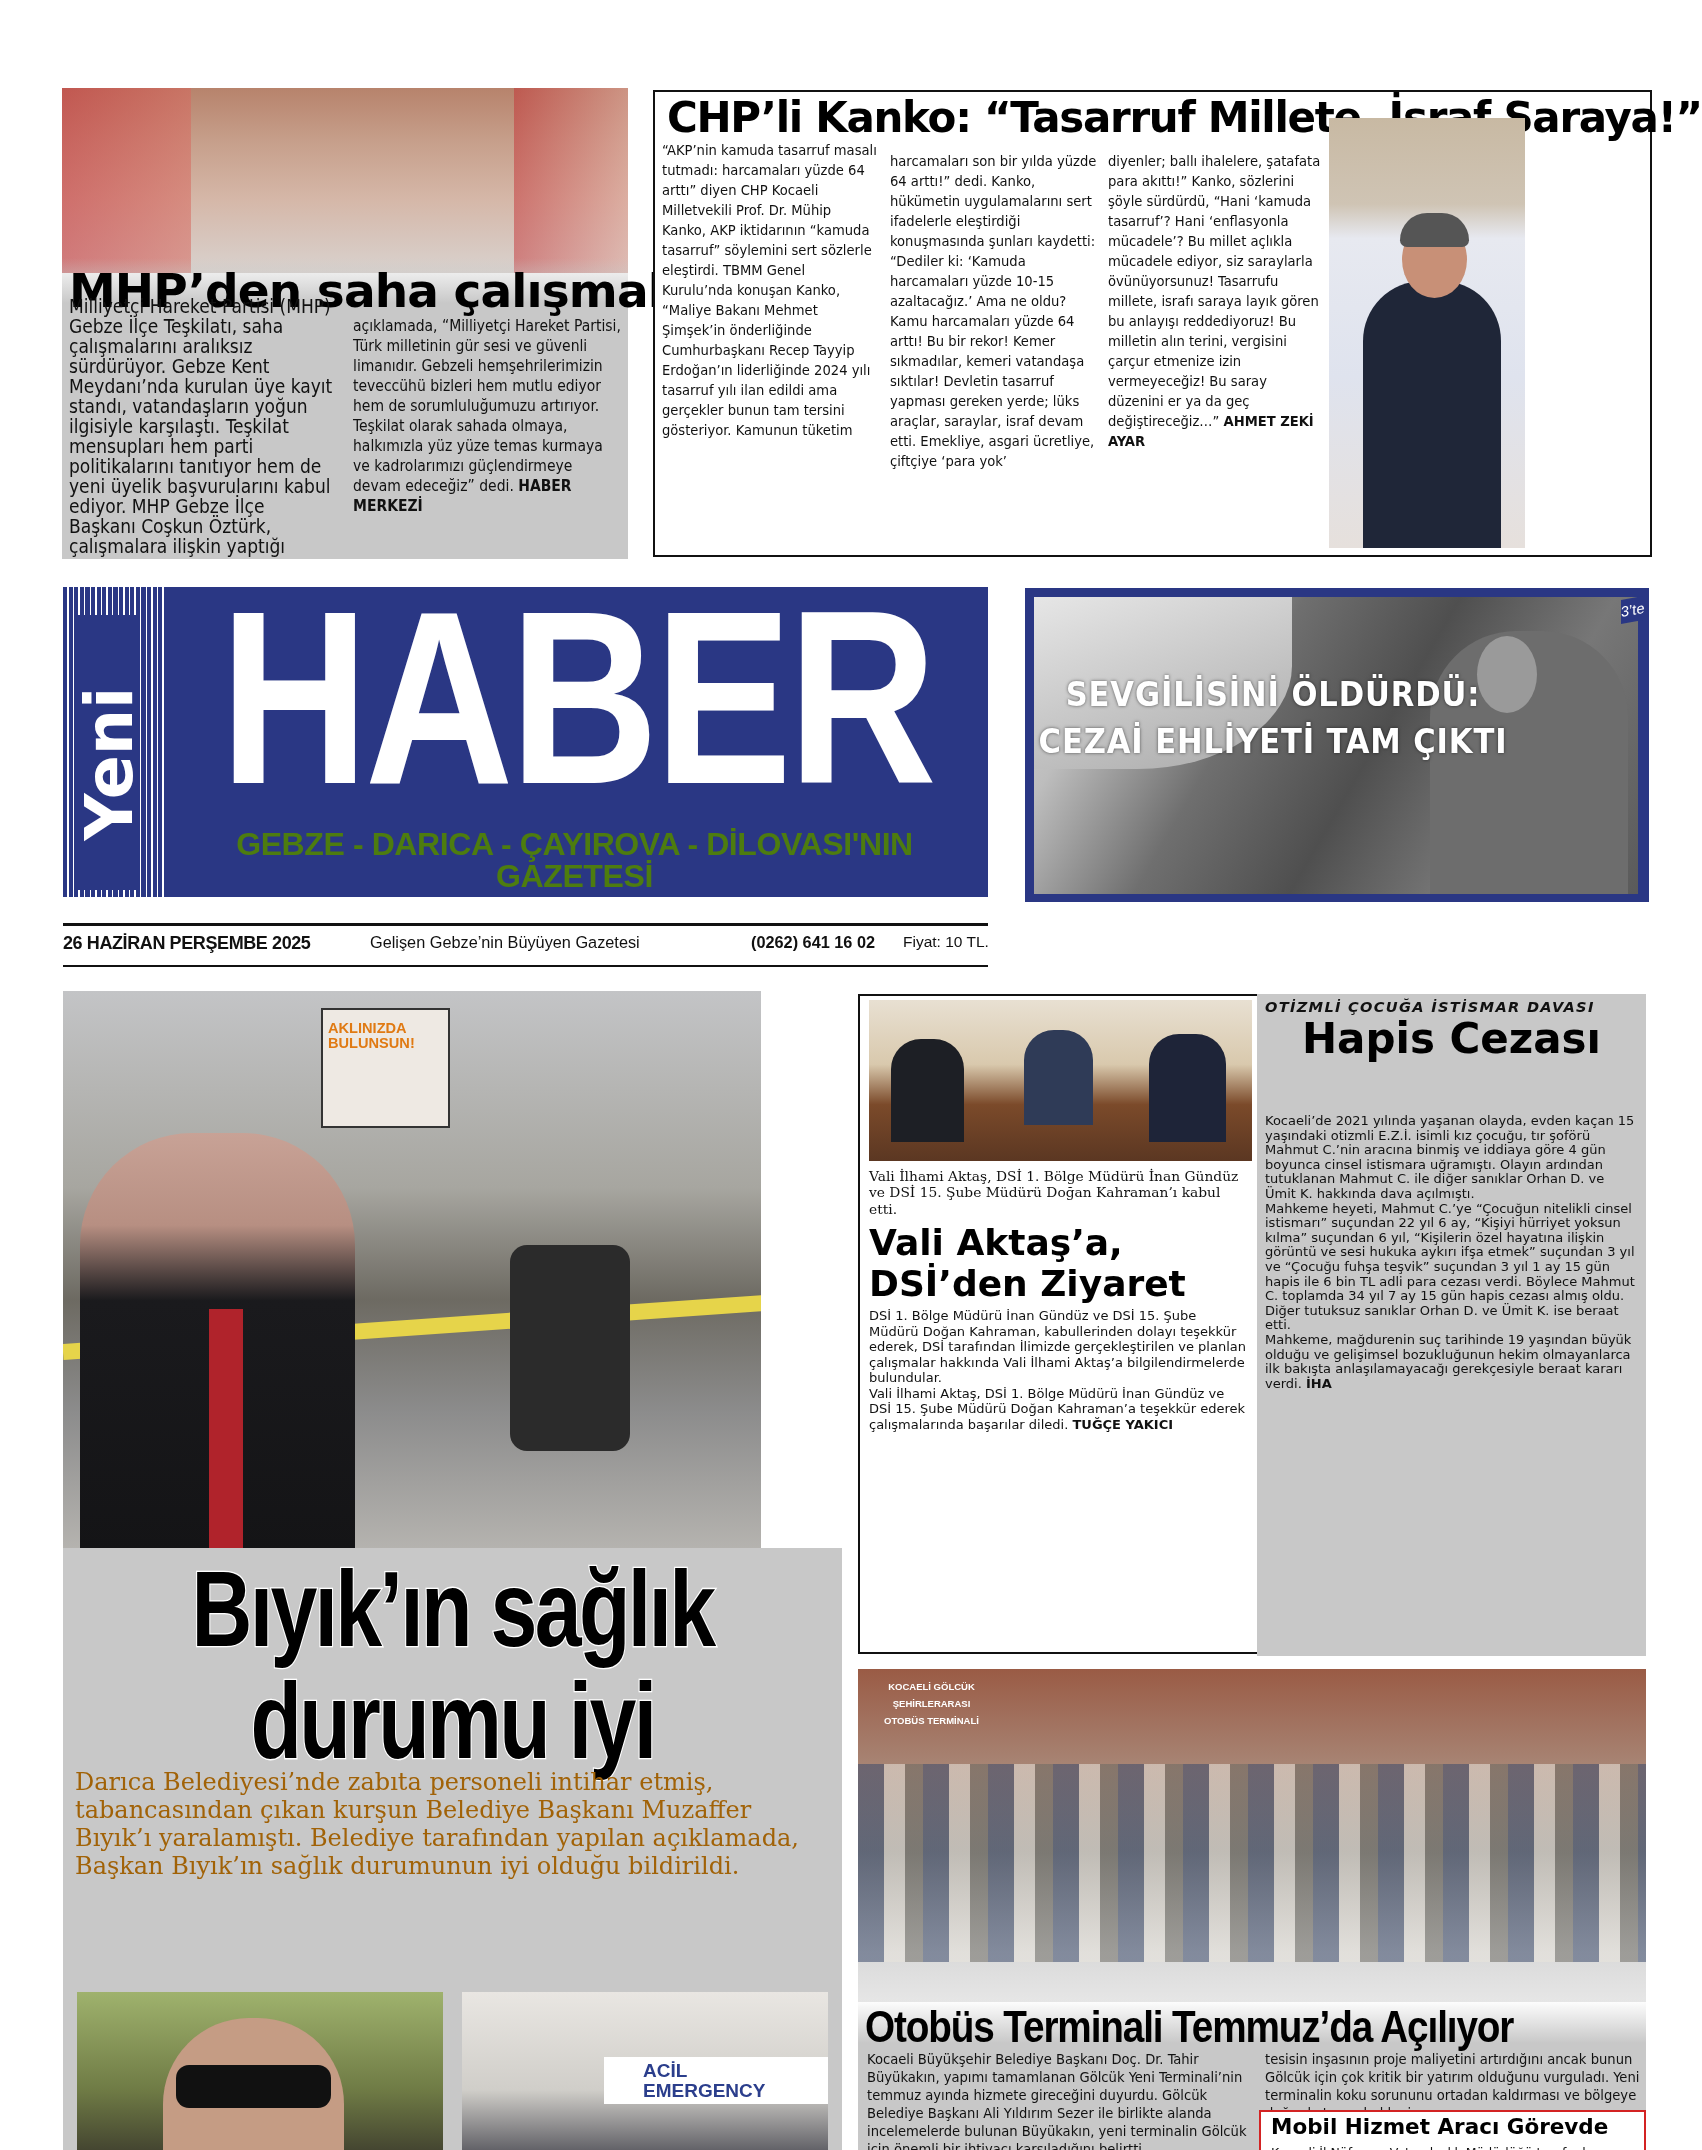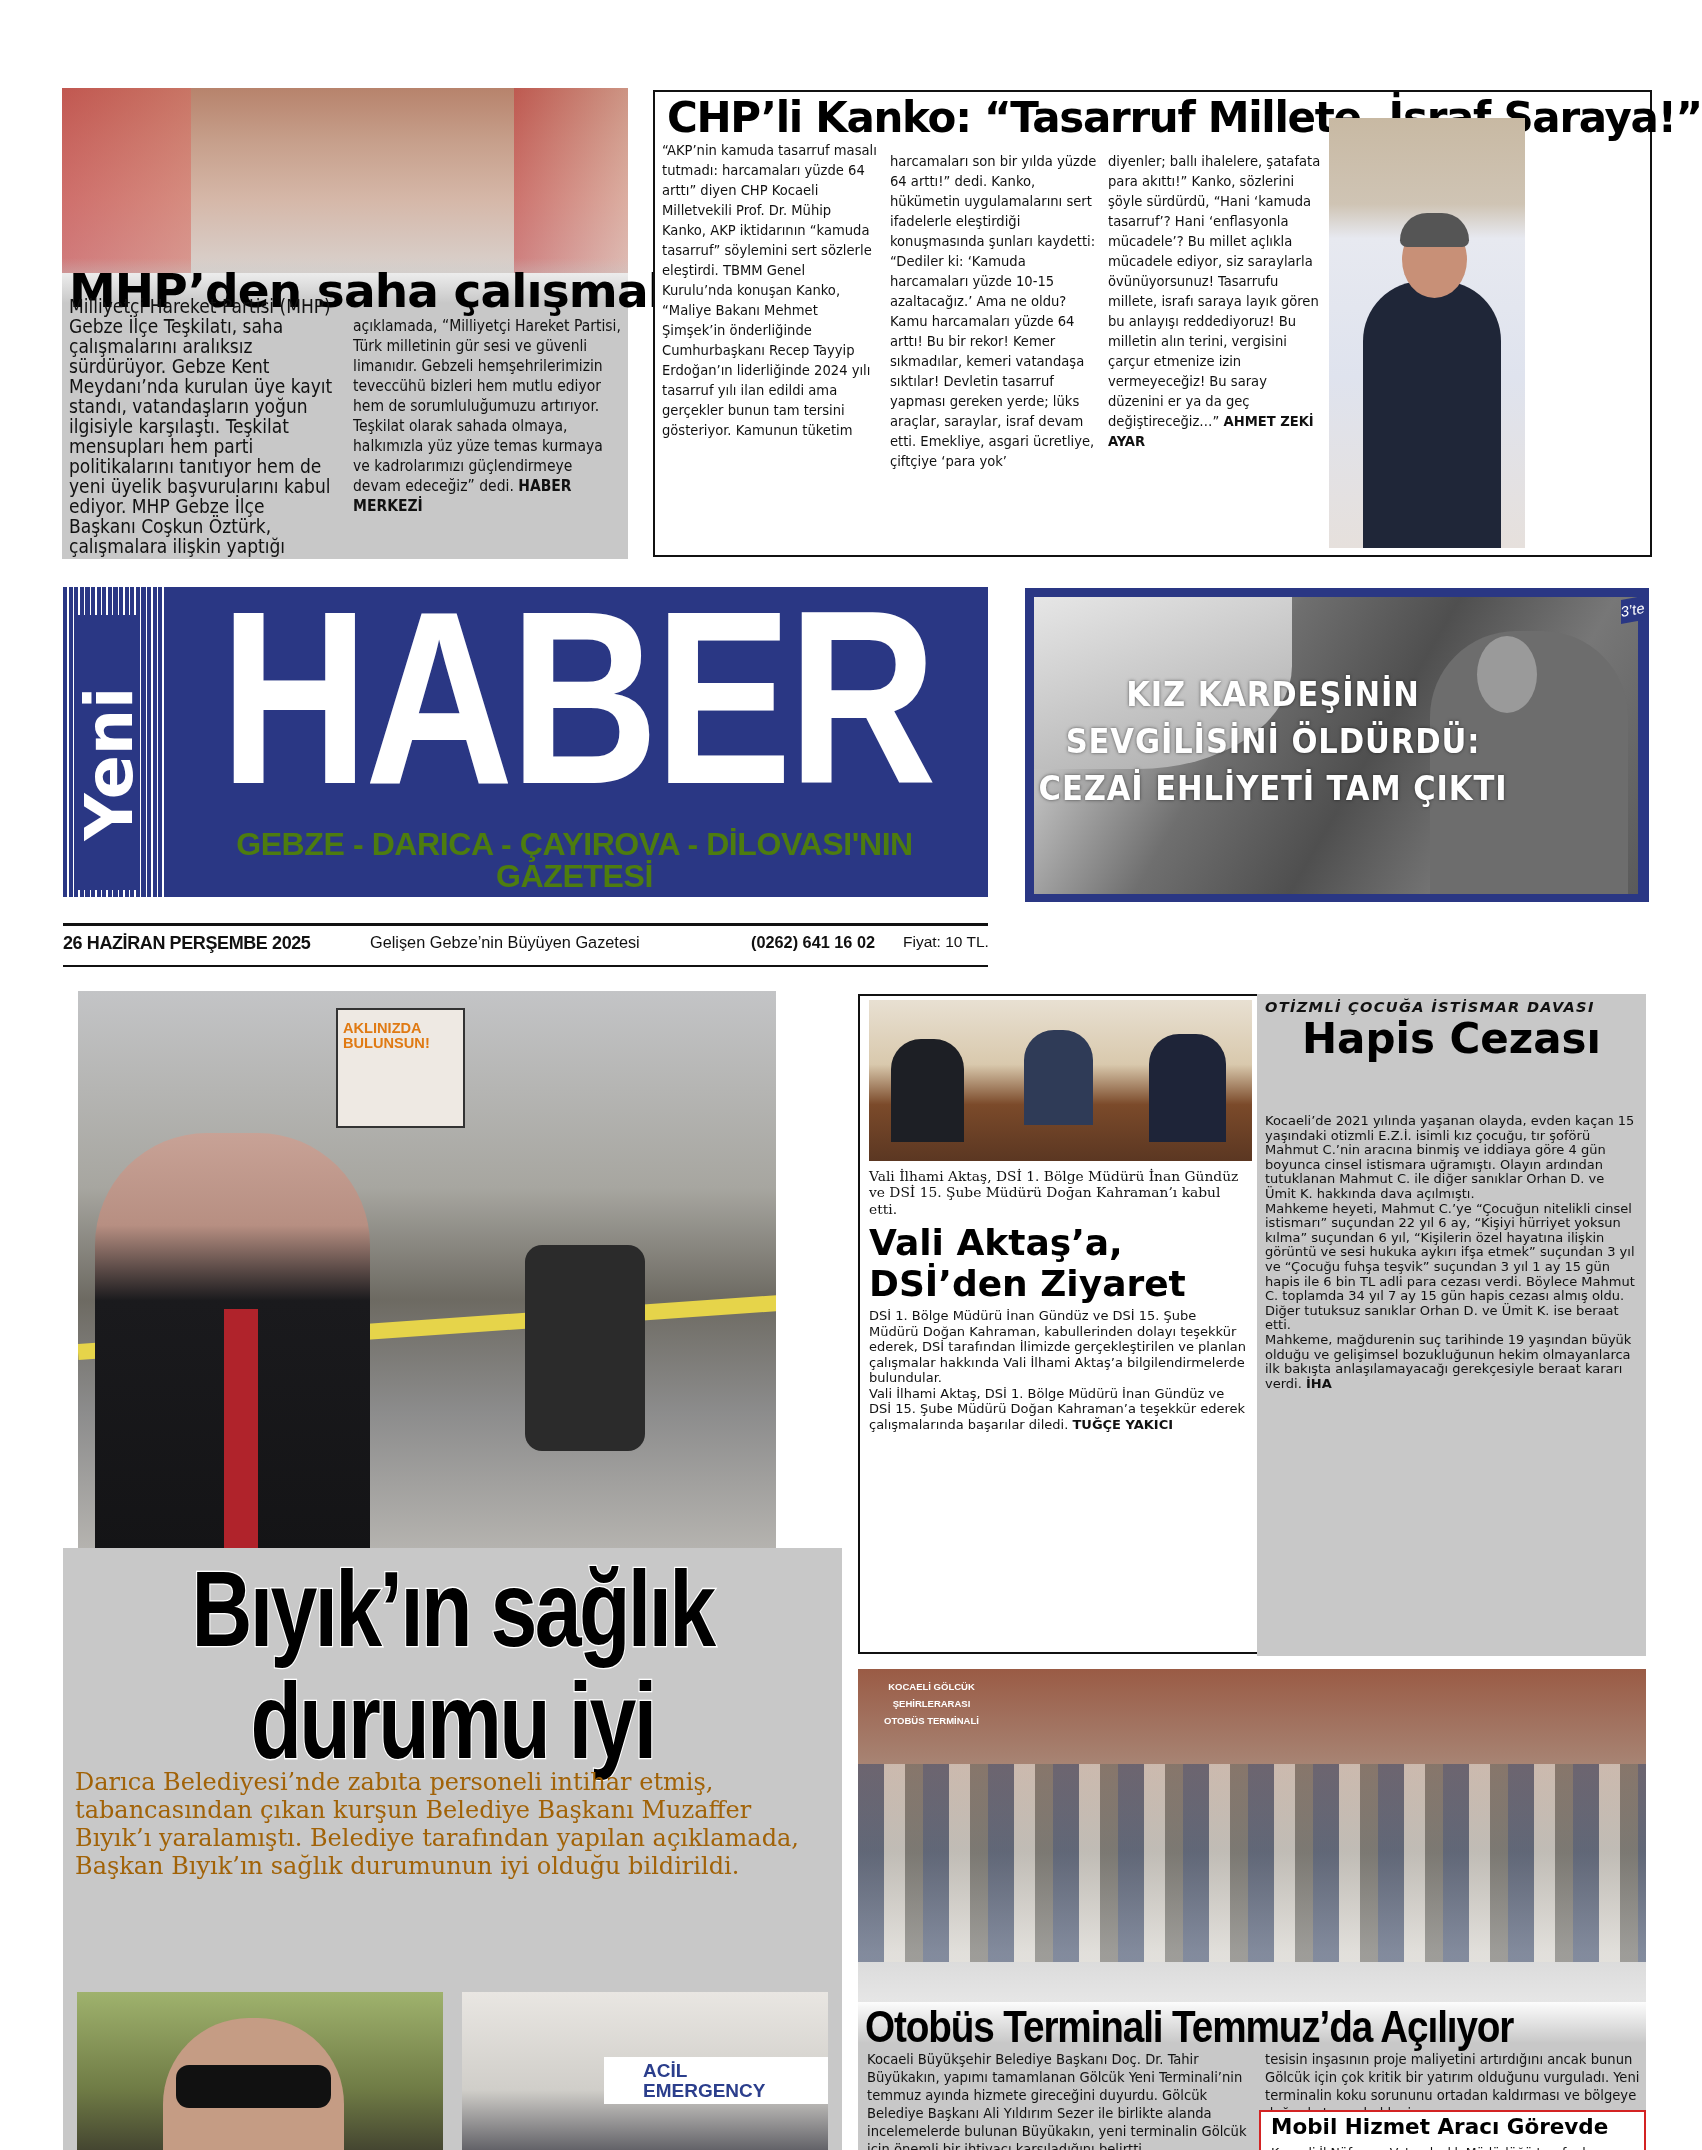--- a/index.html
+++ b/index.html
@@ -32,21 +32,21 @@
 
   
   #kiz-box { left: 1025px; top: 588px; width: 624px; height: 314px; background:#2a3784; }
   #kiz-photo { left: 1034px; top: 597px; width: 604px; height: 297px;
     background: linear-gradient(120deg,#d6d6d6 0%,#bdbdbd 15%,#6f6f6f 35%,#4f4f4f 55%,#777 75%,#5a5a5a 100%); }
 
   
   .rule { position:absolute; left:63px; width:925px; height:3px; background:#111; }
 
   
-  #lead-photo { left: 78px; top: 991px; width: 698px; height: 561px;
+  #lead-photo { left: 63px; top: 991px; width: 698px; height: 561px;
     background: linear-gradient(180deg,#c3c4c6 0%,#a7a6a0 35%,#6d6a62 55%,#8c8c8c 75%,#b6b4b0 100%); }
   #lead-panel { left: 63px; top: 1548px; width: 779px; height: 1179px; background:#c8c8c8; }
 
   
   #dsi-box { left: 858px; top: 994px; width: 404px; height: 660px; border: 2.2px solid #111; background:#fff; }
   #dsi-photo { left: 869px; top: 1000px; width: 383px; height: 161px;
     background: linear-gradient(180deg,#e8e0d2 0%,#d9c9ad 40%,#7b4a2a 65%,#5b3722 100%); }
 
   
   #saniga-panel { left: 1257px; top: 994px; width: 389px; height: 662px; background:#c8c8c8; }
@@ -111,21 +111,20 @@
 <div class="abs" id="kiz-box"></div>
 <div class="photo" id="kiz-photo">
   <div class="abs" style="left:0;top:0;width:258px;height:172px;background:linear-gradient(160deg,#e6e6e6,#a9a9a9);border-radius:0 0 60% 0;"></div>
   <div class="abs" style="left:396px;top:34px;width:198px;height:267px;background:#6d6d6d;border-radius:86px 86px 0 0;"></div>
   <div class="abs" style="left:443px;top:39px;width:60px;height:77px;background:#9a9a9a;border-radius:50%;"></div>
 </div>
 <div class="abs" style="left:1621px;top:598px;width:21.5px;height:24px;background:#2a3784;color:#fff;font-size:14.6px;line-height:24px;text-align:center;transform:skewY(-10deg);">
   <span>3’te</span>
 </div>
 <div class="abs" style="left:1032px;top:671px;width:482px;text-align:center;color:#fff;font-size:34px;font-weight:bold;line-height:47px;letter-spacing:0.9px;font-family:'DejaVu Sans Condensed','DejaVu Sans',sans-serif;text-shadow:0 0 3.4px rgba(0,0,0,.6);">
-  <div>KIZ KARDEŞİNİN</div>
   <div>SEVGİLİSİNİ ÖLDÜRDÜ:</div>
   <div>CEZAİ EHLİYETİ TAM ÇIKTI</div>
 </div>
 
 <div class="rule" style="top:923px;"></div>
 <div class="rule" style="top:965px;height:2.2px;"></div>
 <div class="abs" style="left:63px;top:933px;font-size:18px;font-weight:bold;white-space:nowrap;letter-spacing:-0.4px;">26 HAZİRAN PERŞEMBE 2025</div>
 <div class="abs" style="left:370px;top:933px;font-size:16.3px;white-space:nowrap;">Gelişen Gebze’nin Büyüyen Gazetesi</div>
 <div class="abs" style="left:751px;top:933px;font-size:16.3px;font-weight:bold;white-space:nowrap;">(0262) 641 16 02</div>
 <div class="abs" style="left:903px;top:933px;font-size:15.5px;white-space:nowrap;">Fiyat: 10 TL.</div>

